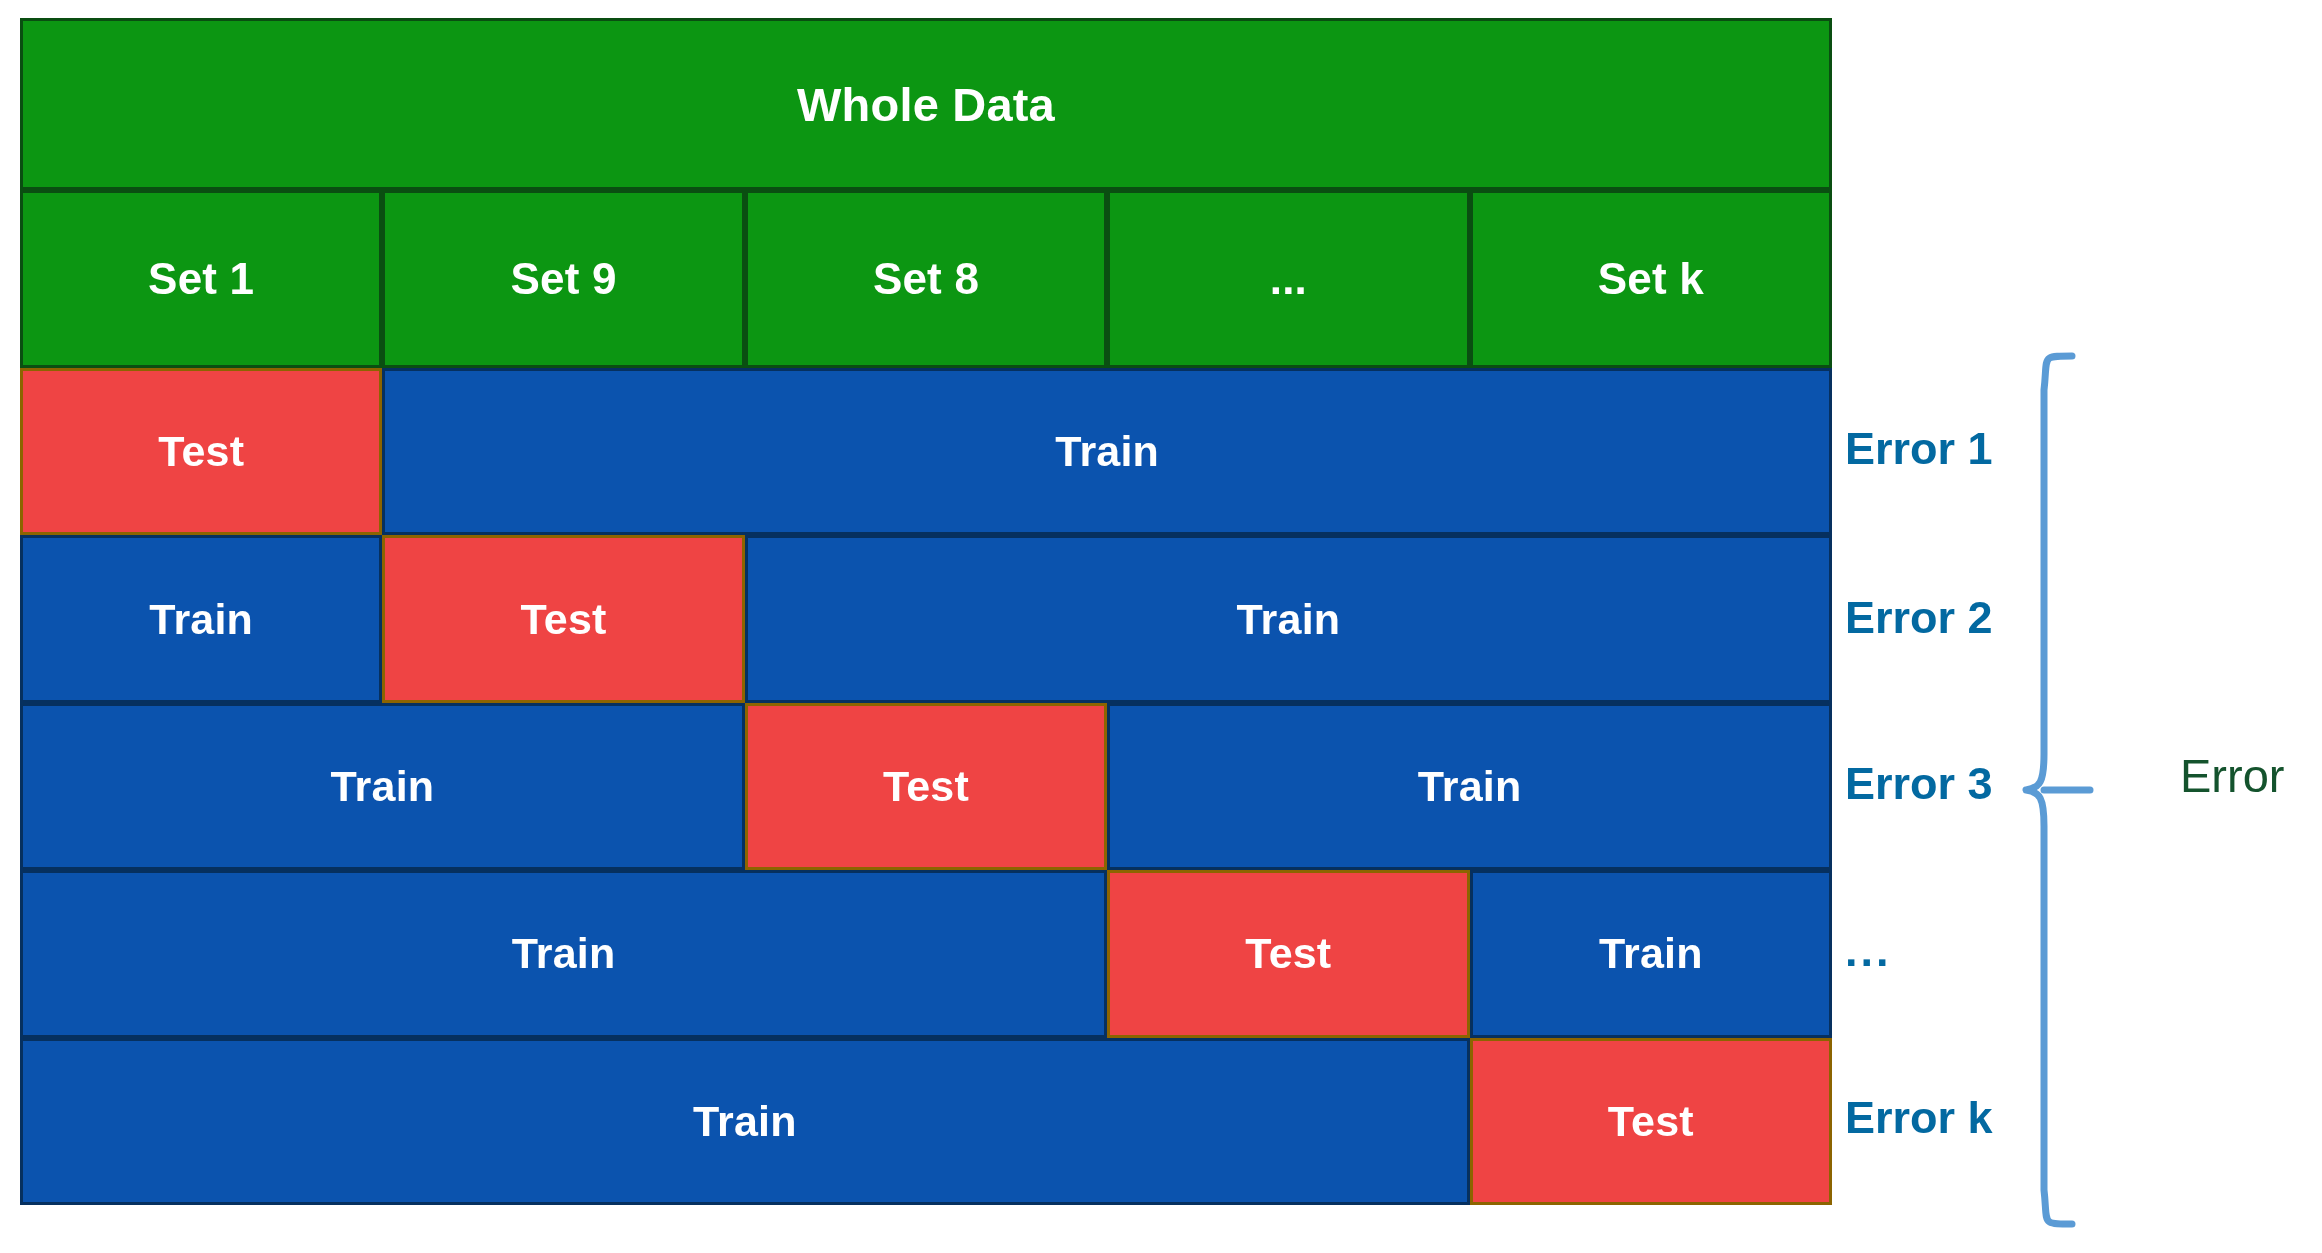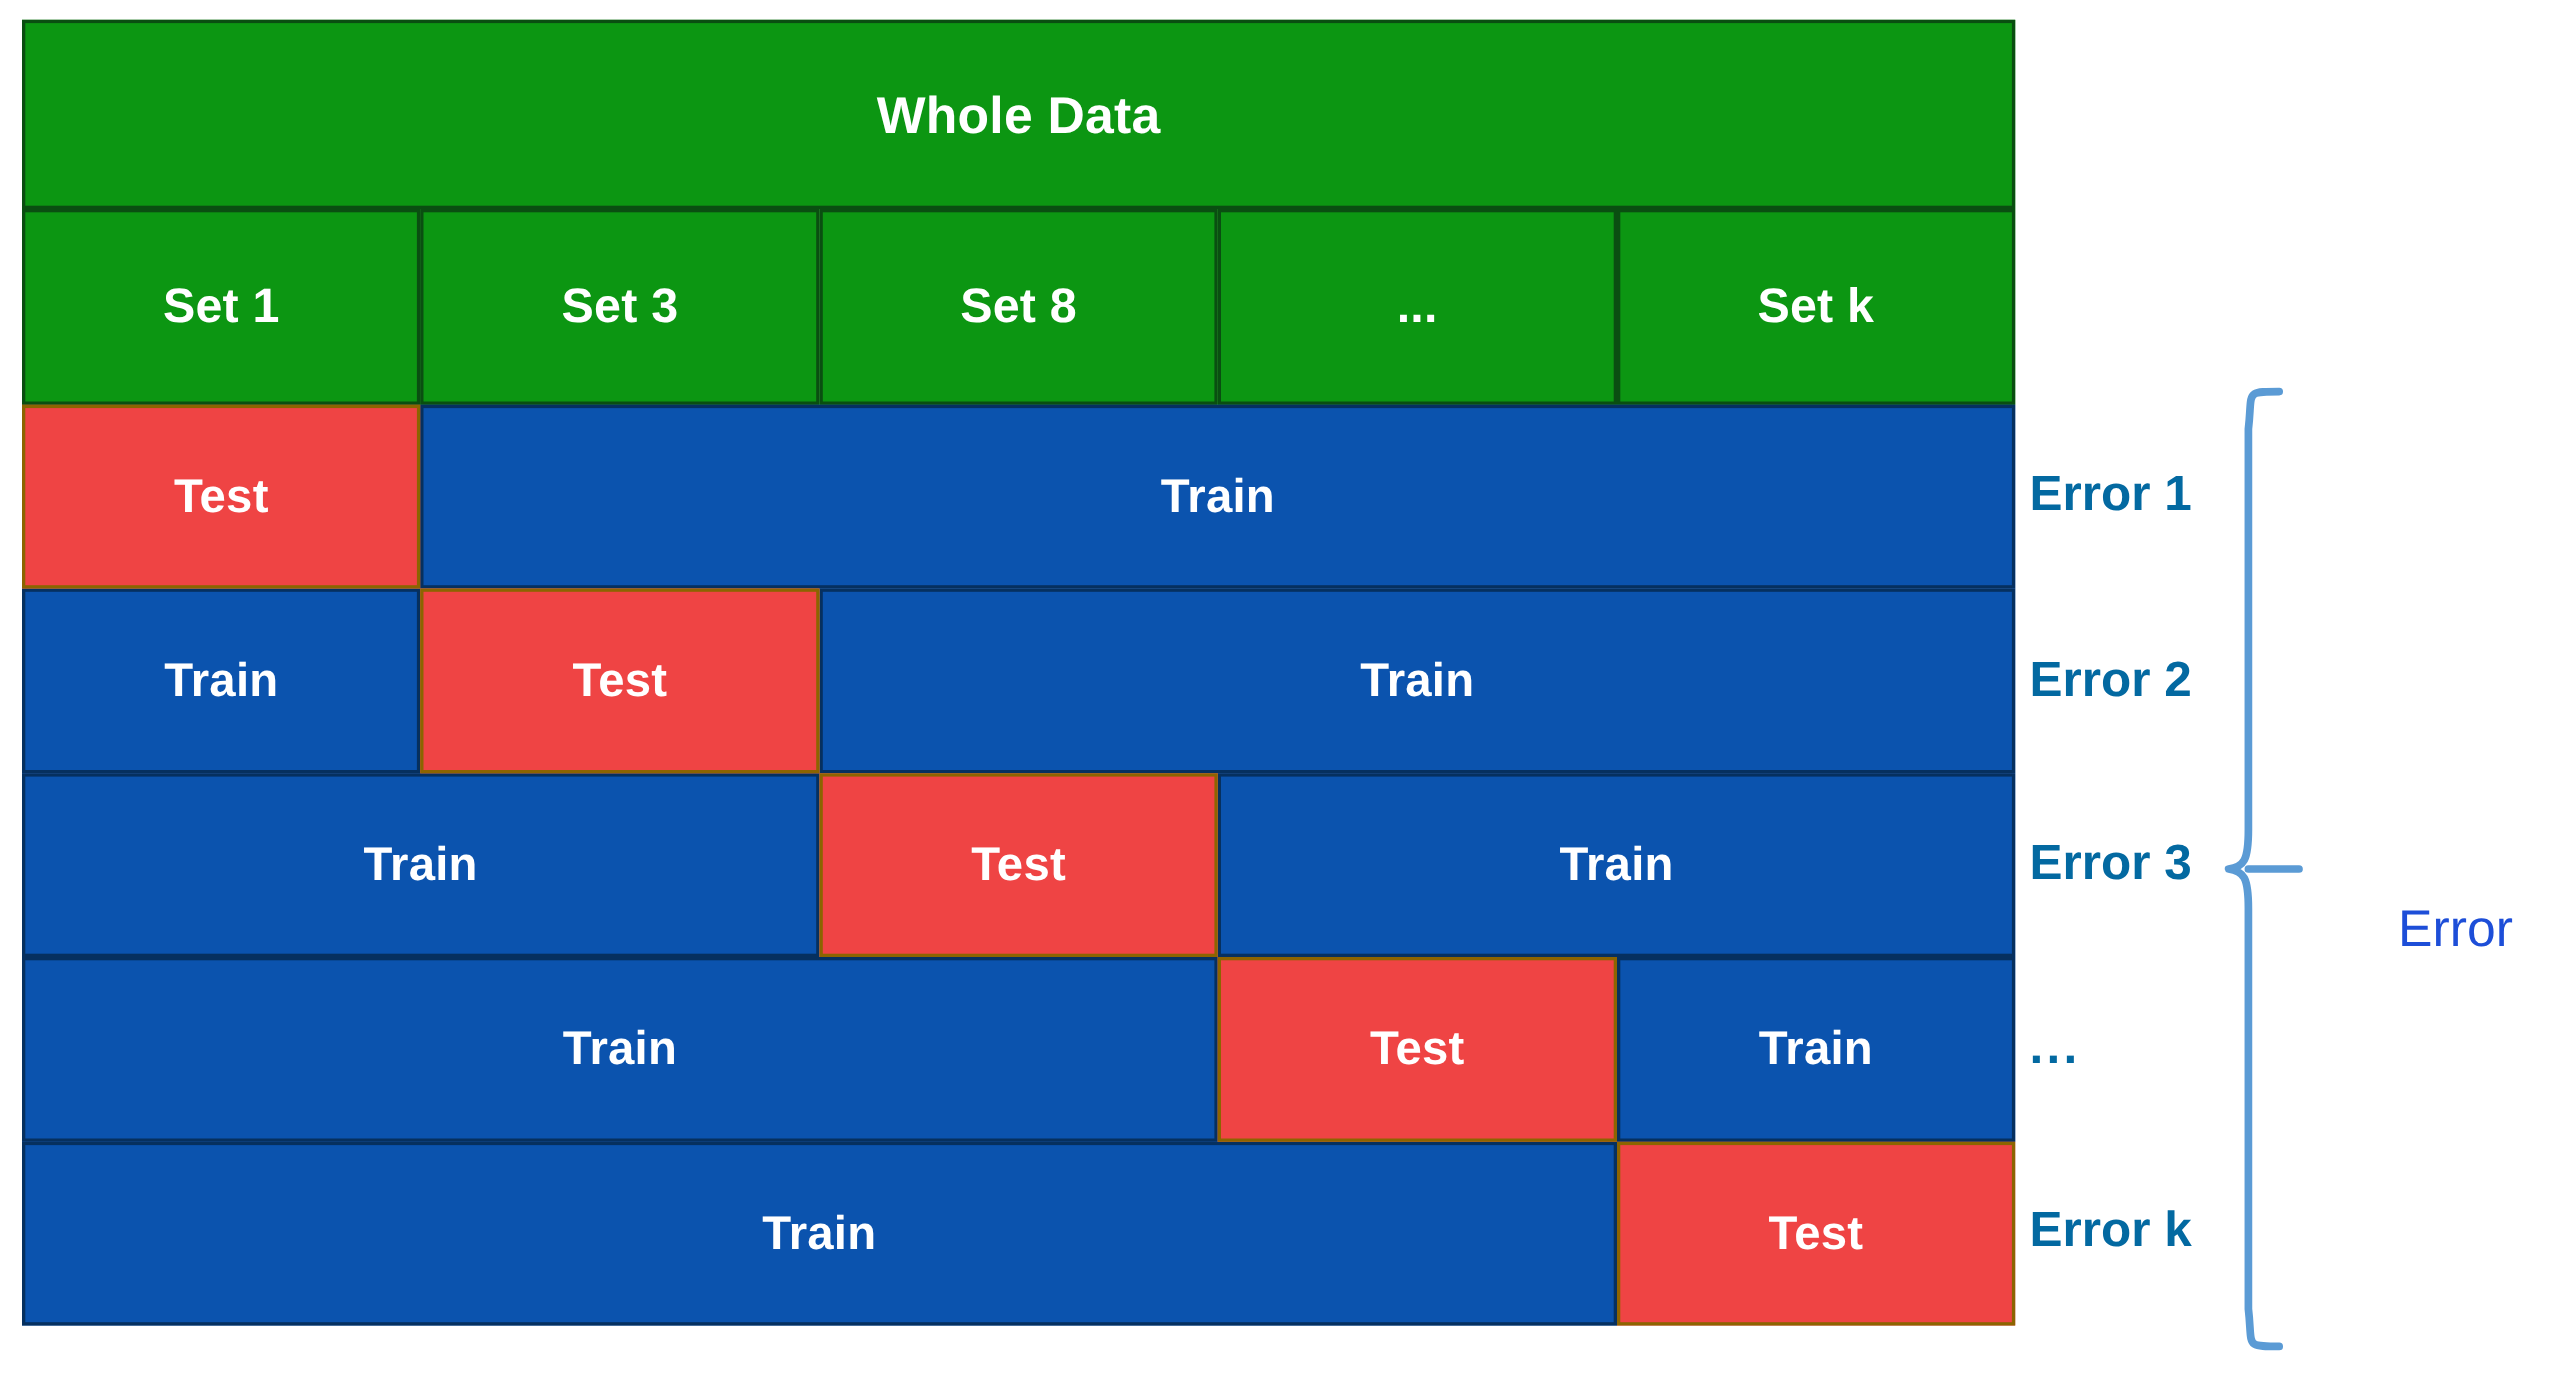--- a/index.html
+++ b/index.html
@@ -67,44 +67,44 @@
   .error-label.dots{ font-size:45px; letter-spacing:3px; }
 
   #brace-svg{
     position:absolute;
     left:2020px; top:350px;
     width:90px; height:880px;
   }
 
   #error-total{
     position:absolute;
-    left:2180px; top:816px;
+    left:2180px; top:748px;
     font-size:47px;
-    color:#1d4ed8;
+    color:#14532d;
     white-space:nowrap;
     font-family:"Liberation Sans", sans-serif;
   }
 </style>
 </head>
 <body>
 
 <div id="stage">
 
   <div class="table-wrap">
 
     <div class="cell green" id="whole-data">
       <span>Whole Data</span>
     </div>
 
     <div id="set-row">
         <div class="cell green set-cell" style="left: 0px; width: 362.4px;">
           <span>Set 1</span>
         </div>
         <div class="cell green set-cell" style="left: 362.4px; width: 362.4px;">
-          <span>Set 3</span>
+          <span>Set 9</span>
         </div>
         <div class="cell green set-cell" style="left: 724.8px; width: 362.4px;">
           <span>Set 8</span>
         </div>
         <div class="cell green set-cell" style="left: 1087.2px; width: 362.4px;">
           <span>...</span>
         </div>
         <div class="cell green set-cell" style="left: 1449.6px; width: 362.4px;">
           <span>Set k</span>
         </div>

